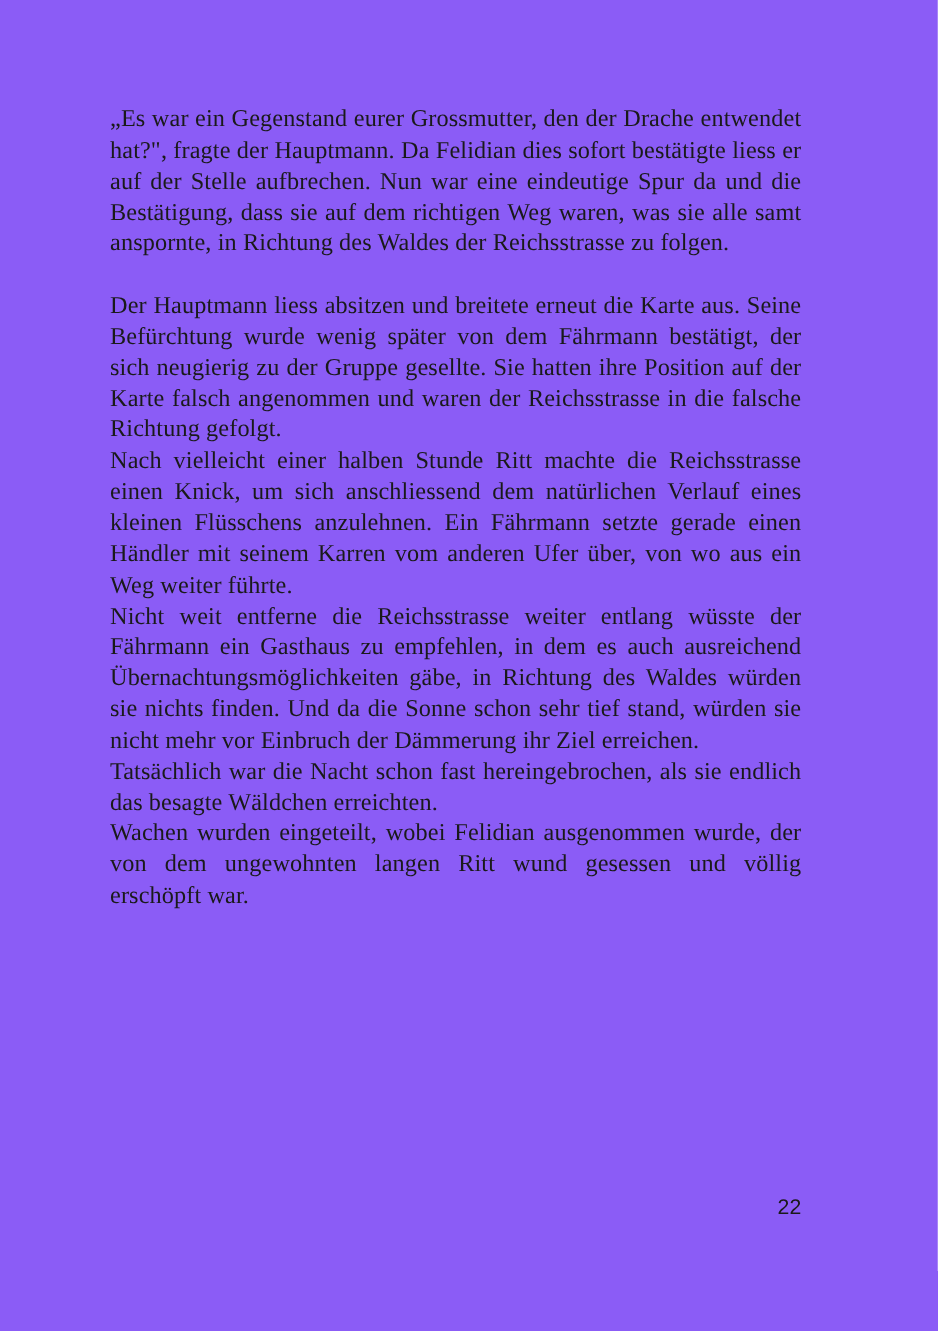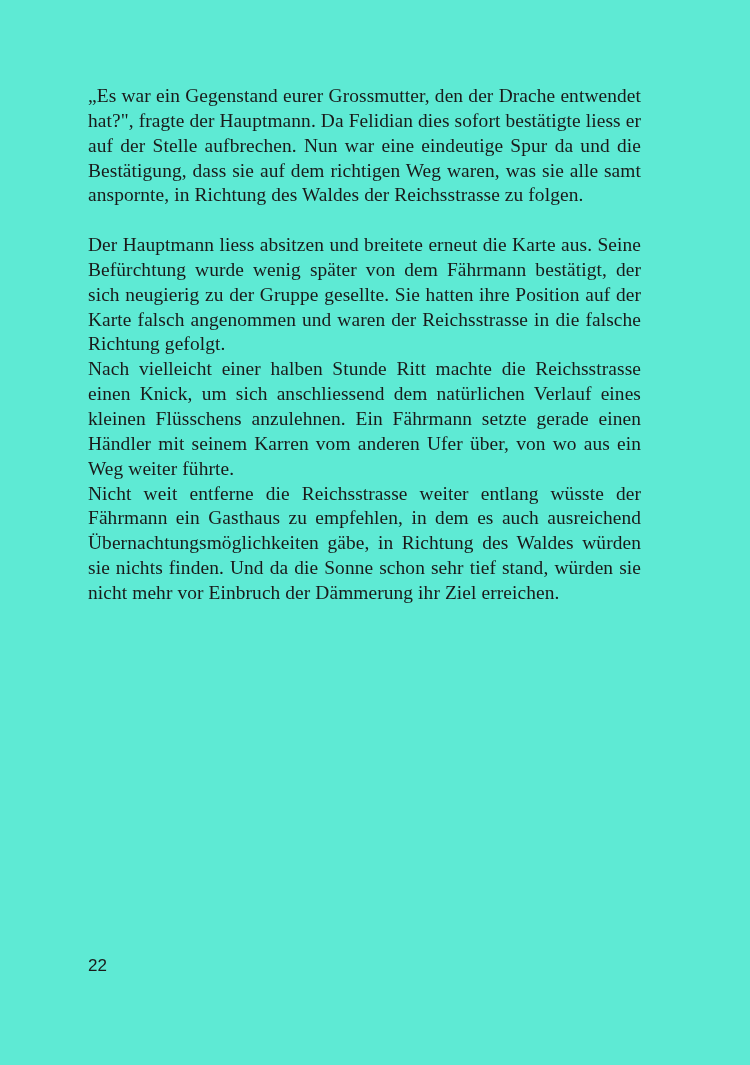--- a/index.html
+++ b/index.html
@@ -11,21 +11,21 @@
     height: 1065px;
     background: #ffffff;
     position: relative;
     overflow: hidden;
     font-family: "Liberation Serif", serif;
     color: #1a1a1a;
   }
   .book-page {
     position: absolute;
     inset: 0;
-    background: #5eead4;
+    background: #8b5cf6;
   }
   .text-block {
     position: absolute;
     left: 88px;
     top: 84px;
     width: 553px;
     font-size: 19.4px;
     line-height: 24.85px;
     text-align: justify;
     text-justify: inter-word;
@@ -37,30 +37,32 @@
     padding: 0;
   }
   .text-block p.gap-after {
     margin-bottom: 24.85px;
   }
   .page-number {
     position: absolute;
     left: 88px;
     top: 956px;
     width: 553px;
-    text-align: left;
+    text-align: right;
     font-family: "Liberation Sans", sans-serif;
     font-size: 17px;
     color: #1a1a1a;
   }
 </style>
 </head>
 <body>
 
 <div class="book-page">
   <div class="text-block">
     <p class="gap-after">„Es war ein Gegenstand eurer Grossmutter, den der Drache entwendet hat?", fragte der Hauptmann. Da Felidian dies sofort bestätigte liess er auf der Stelle aufbrechen. Nun war eine eindeutige Spur da und die Bestätigung, dass sie auf dem richtigen Weg waren, was sie alle samt anspornte, in Richtung des Waldes der Reichsstrasse zu folgen.</p>
     <p>Der Hauptmann liess absitzen und breitete erneut die Karte aus. Seine Befürchtung wurde wenig später von dem Fährmann bestätigt, der sich neugierig zu der Gruppe gesellte. Sie hatten ihre Position auf der Karte falsch angenommen und waren der Reichsstrasse in die falsche Richtung gefolgt.</p>
     <p>Nach vielleicht einer halben Stunde Ritt machte die Reichsstrasse einen Knick, um sich anschliessend dem natürlichen Verlauf eines kleinen Flüsschens anzulehnen. Ein Fährmann setzte gerade einen Händler mit seinem Karren vom anderen Ufer über, von wo aus ein Weg weiter führte.</p>
     <p>Nicht weit entferne die Reichsstrasse weiter entlang wüsste der Fährmann ein Gasthaus zu empfehlen, in dem es auch ausreichend Übernachtungsmöglichkeiten gäbe, in Richtung des Waldes würden sie nichts finden. Und da die Sonne schon sehr tief stand, würden sie nicht mehr vor Einbruch der Dämmerung ihr Ziel erreichen.</p>
+    <p>Tatsächlich war die Nacht schon fast hereingebrochen, als sie endlich das besagte Wäldchen erreichten.</p>
+    <p>Wachen wurden eingeteilt, wobei Felidian ausgenommen wurde, der von dem ungewohnten langen Ritt wund gesessen und völlig erschöpft war.</p>
   </div>
   <div class="page-number">22</div>
 </div>
 
 </body></html>

